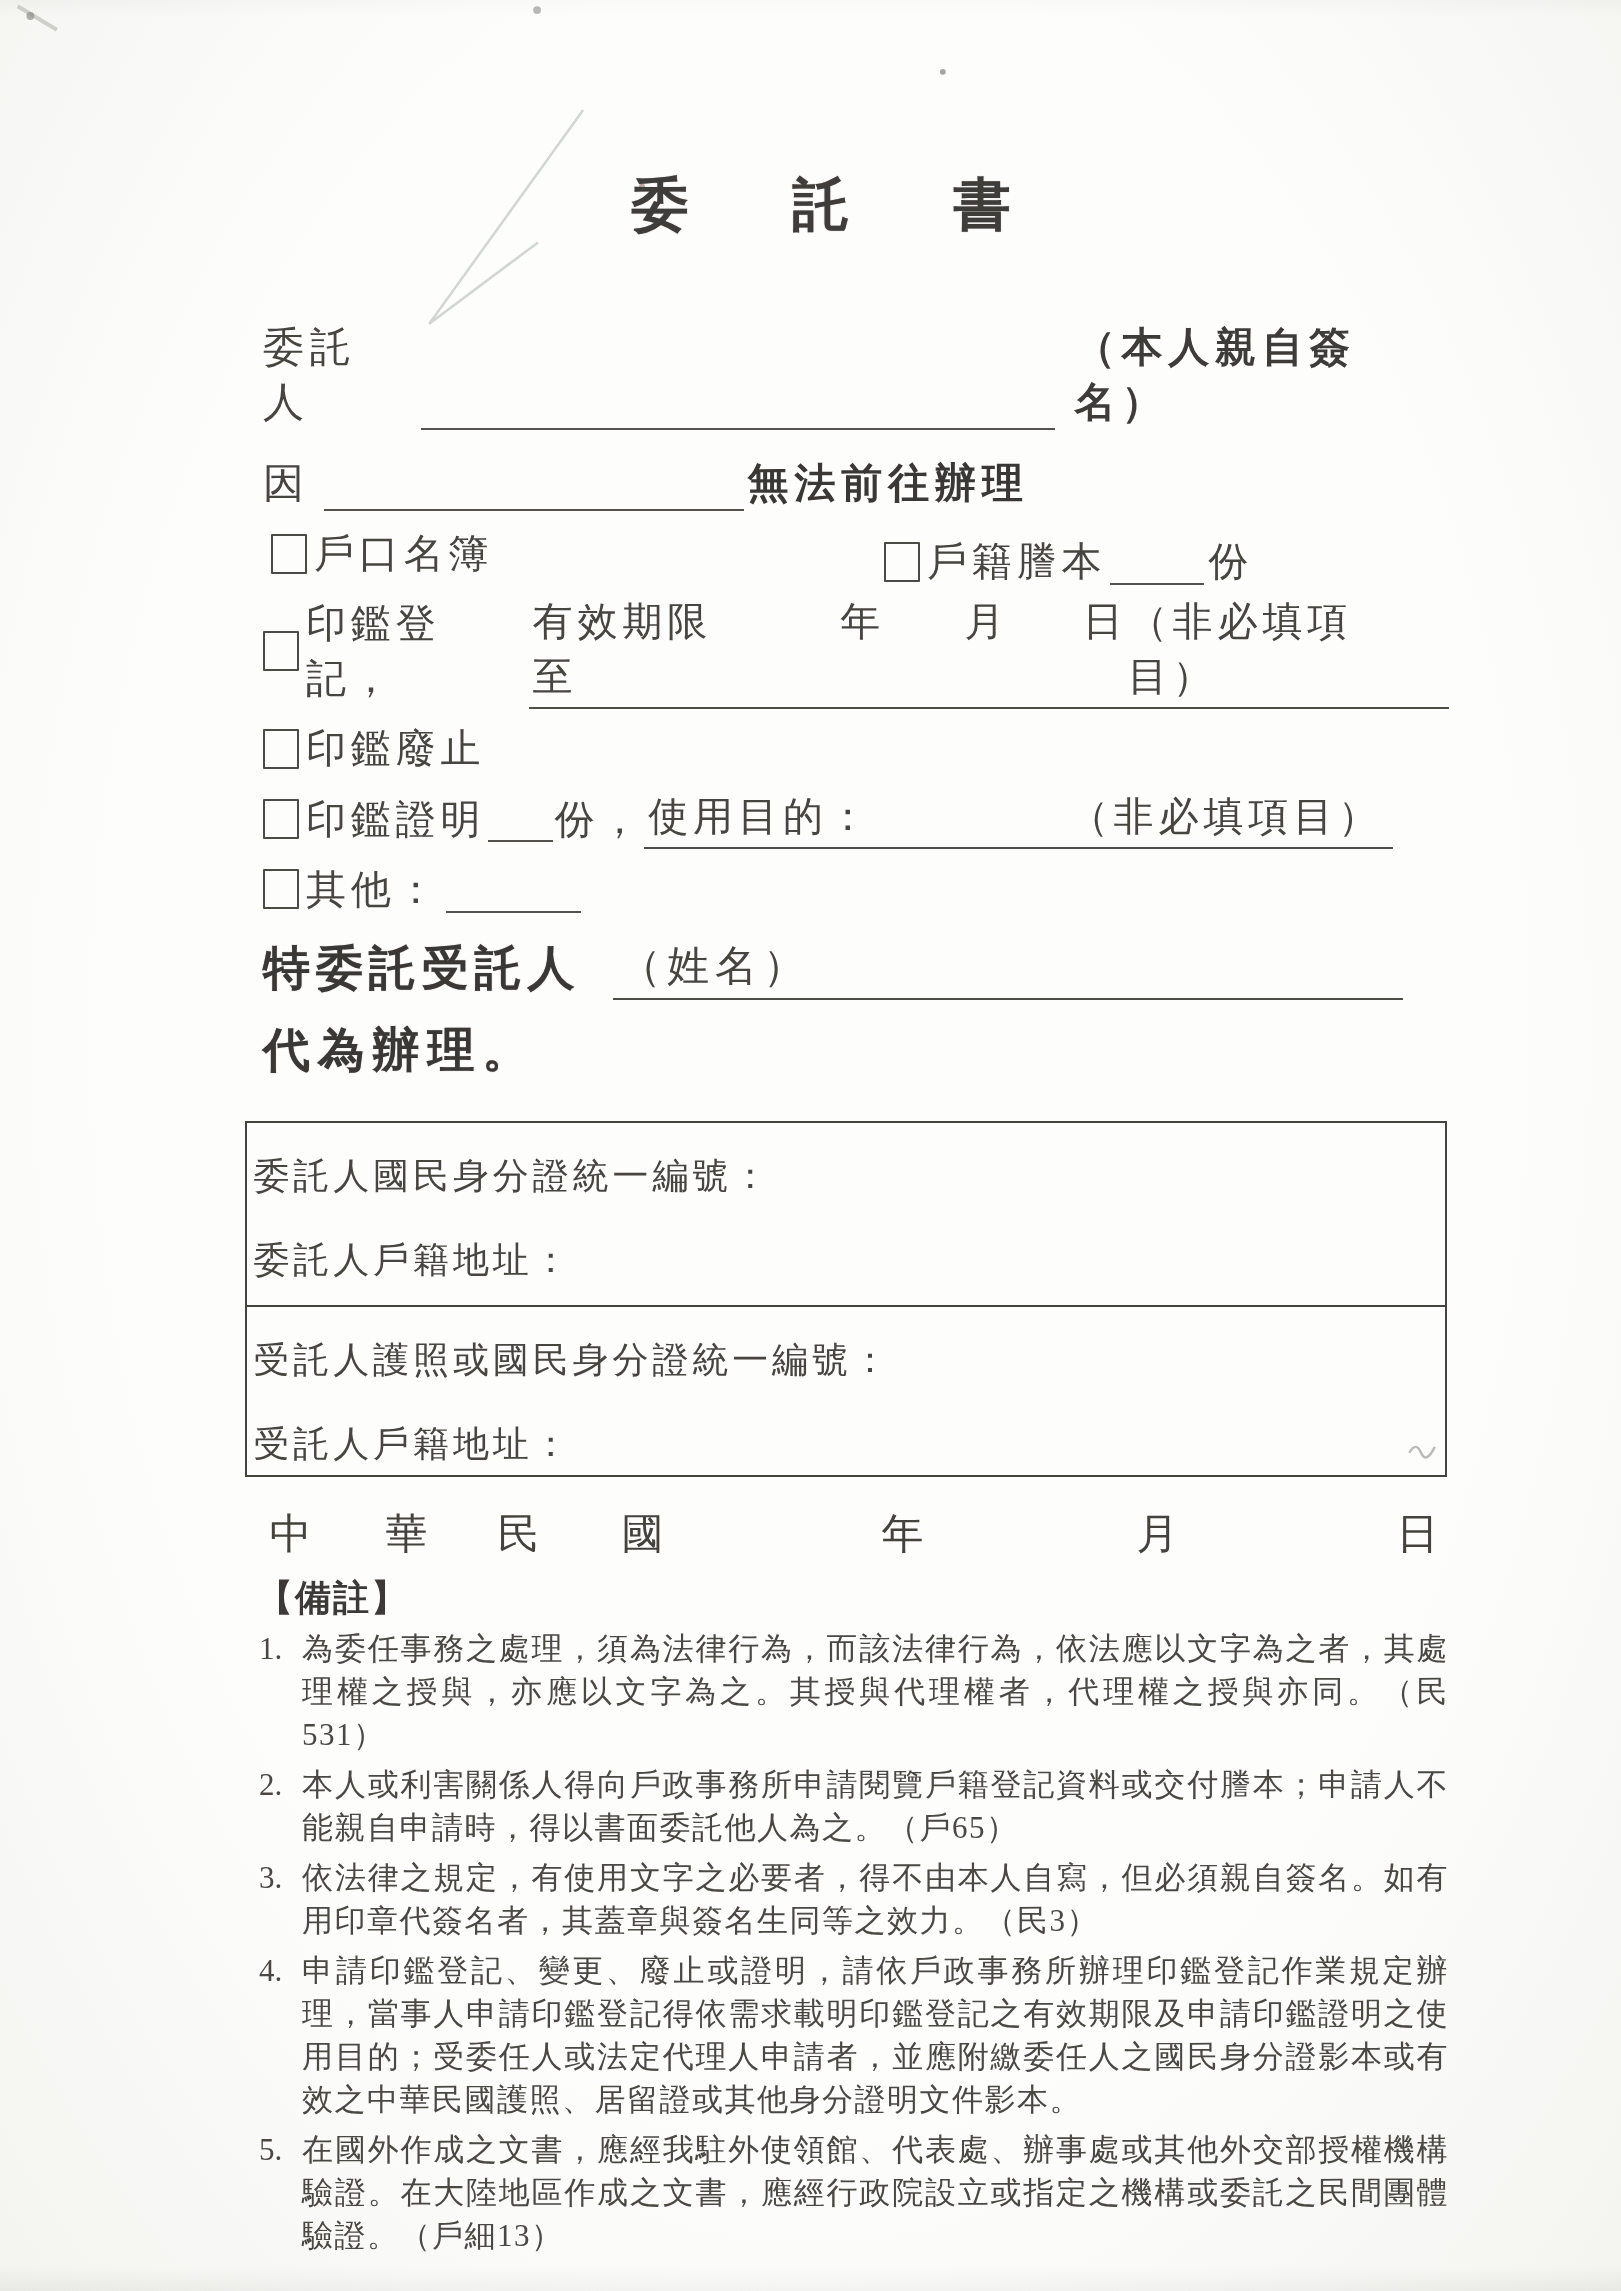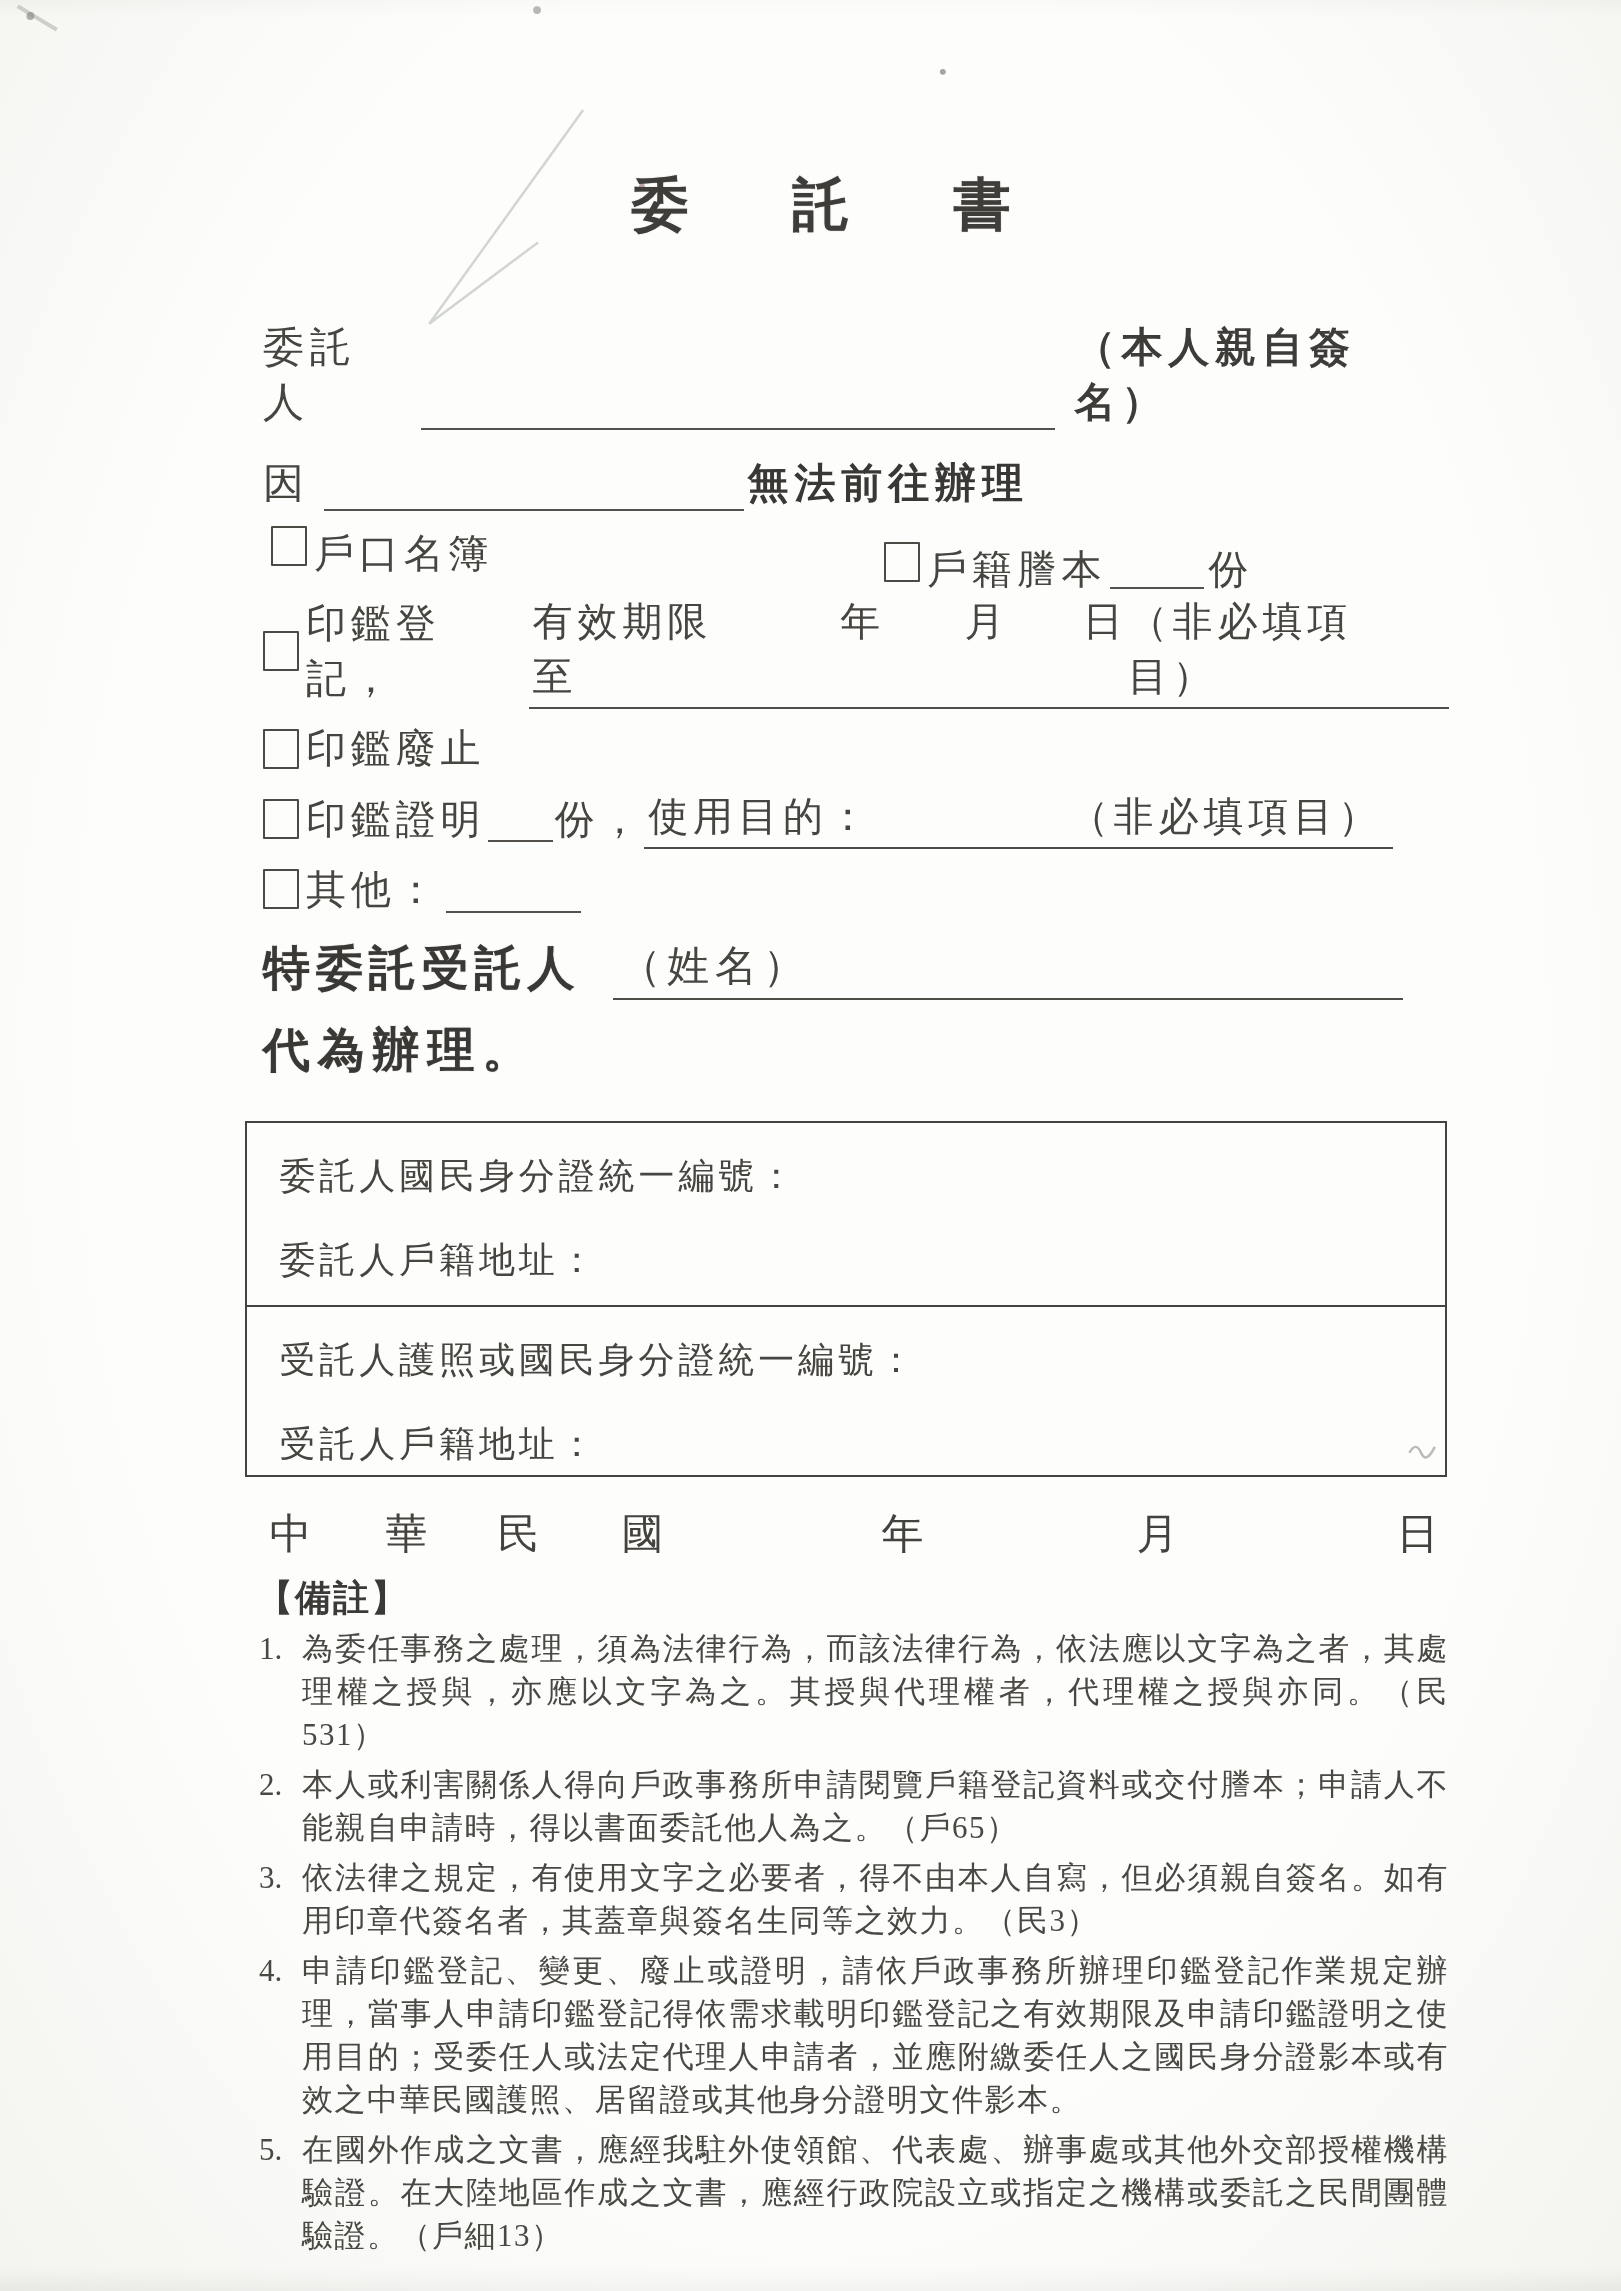--- a/index.html
+++ b/index.html
@@ -33,36 +33,36 @@
   .principal-blank{width:635px;margin-left:17.6px;height:51px;}
   .sig-hint{margin-left:19.6px;font-weight:700;color:#3e3c38;}
 
   .reason-row{margin-top:25.5px;}
   .reason-blank{width:420px;margin-left:13.7px;height:51px;}
   .reason-suffix{font-weight:700;color:#3a3834;margin-left:3.9px;}
 
   .cb-rows{margin-top:15.7px;}
   .cb-row{display:flex;align-items:center;font-size:40px;letter-spacing:4.9px;margin-top:12.7px;position:relative;min-height:53px;}
   .checkbox{width:32px;height:36px;border:2.9px solid #4c4a45;border-radius:1px;margin-right:6.9px;flex:none;background:transparent;}
-  .grp{display:flex;padding-left:8px;}
+  .grp{display:flex;align-items:center;padding-left:8px;}
   .grp2{position:absolute;left:613px;top:16px;bottom:0;}
   .copies-blank{width:94px;height:45px;margin:0 3.9px;border-bottom:2.9px solid #55524d;}
   .ul-seg{display:flex;border-bottom:2.9px solid #4f4d48;padding:0 9.8px 2.9px 3.9px;}
   .sp{display:inline-block;}
   .sp-y{width:86px;} .sp-m{width:80px;} .sp-d{width:74px;}
   .sp-purpose{width:196px;}
   .short-blank{width:65px;height:43px;margin:0 2px;border-bottom:2.9px solid #55524d;}
   .other-blank{width:135px;height:45px;margin-left:5.9px;border-bottom:2.9px solid #55524d;}
 
   .delegate-row{margin-top:20px;display:flex;align-items:flex-end;font-size:47px;font-weight:700;color:#3a3834;letter-spacing:5.9px;text-shadow:0 0 1px rgba(58,56,52,.5);}
   .name-ul{border-bottom:2.9px solid #4f4d48;margin-left:33px;width:784px;display:flex;align-items:flex-end;padding:0 0 3.9px 5.9px;font-size:42px;font-weight:400;color:#474540;text-shadow:none;}
   .closing{margin-top:19.6px;font-size:47px;font-weight:700;letter-spacing:7.8px;color:#3a3834;text-shadow:0 0 1px rgba(58,56,52,.5);}
 
   .id-box{margin-top:39px;margin-left:-17.6px;width:1202px;border:2.9px solid #45433e;box-sizing:border-box;}
-  .id-box .sec{padding:29px 0 0 32px;font-size:36px;letter-spacing:3.9px;box-sizing:border-box;}
+  .id-box .sec{padding:29px 0 0 6px;font-size:36px;letter-spacing:3.9px;box-sizing:border-box;}
   .sec-principal{height:184px;border-bottom:2.9px solid #45433e;}
   .sec-agent{height:168px;}
   .id-line2{margin-top:35px;}
 
   .date-row{margin-top:29px;font-size:42px;display:flex;color:#44423d;}
   .date-row span{display:inline-block;width:43px;text-align:center;}
   .dc0{margin-left:5.9px;} .dc1{margin-left:73px;} .dc2{margin-left:69px;} .dc3{margin-left:81px;}
   .dc4{margin-left:217px;} .dc5{margin-left:212px;} .dc6{margin-left:217px;}
 
   .notes-header{margin-top:11.8px;margin-left:-5.9px;font-size:36px;font-weight:700;color:#3c3a36;letter-spacing:2px;}

